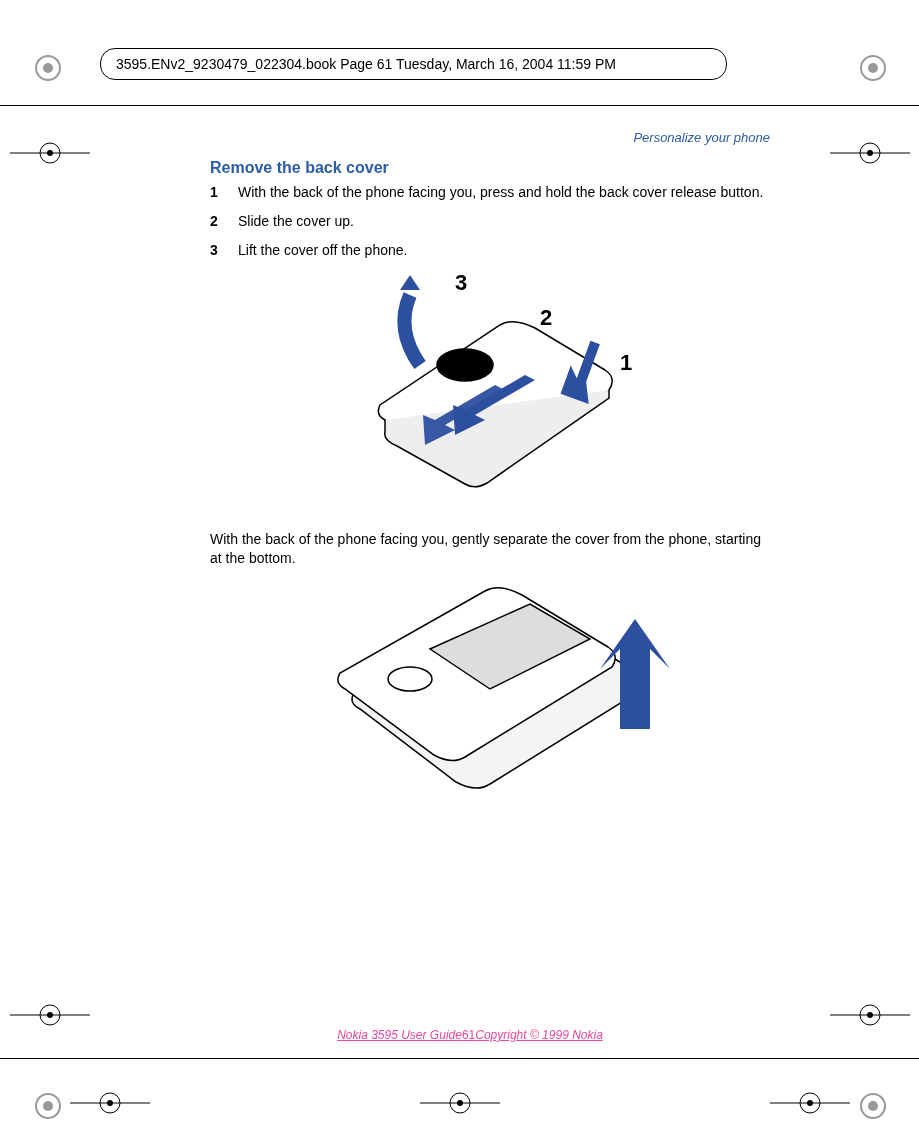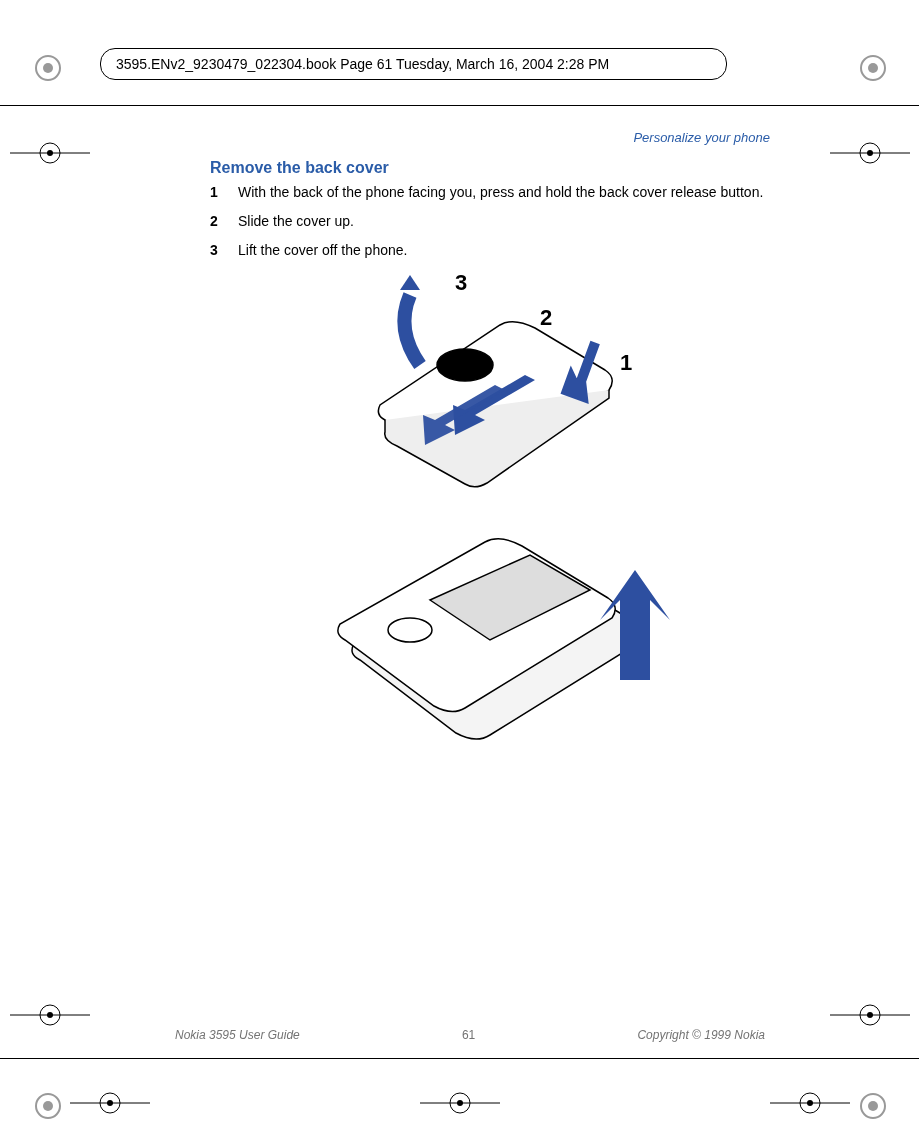--- a/index.html
+++ b/index.html
@@ -92,24 +92,25 @@
     display:flex;
     justify-content:center;
     margin: 6px 0 30px 0;
   }
   .footer {
     position: absolute;
     left: 175px;
     top: 1028px;
     width: 590px;
     display: flex;
-    justify-content: space-between;
+    justify-content: center;
     font-size: 12px;
-    color: #737373;
+    color: #ec4899;
     font-style: italic;
+    text-decoration: underline;
   }
   .footer .pg {
     font-style: normal;
   }
 </style>
 </head>
 <body>
 
 <div class="crop-mark" style="left:30px; top:50px;">
 <svg width="36" height="36">
@@ -180,21 +181,21 @@
 </div>
 <div class="crop-mark" style="left:770px; top:1088px;">
 <svg width="80" height="30">
       <line x1="0" y1="15" x2="80" y2="15" stroke="#000"></line>
       <circle cx="40" cy="15" r="10" fill="none" stroke="#000"></circle>
       <circle cx="40" cy="15" r="3" fill="#000"></circle>
     </svg>
 </div>
 
 <div class="crop-header-box">
-  <span>3595.ENv2_9230479_022304.book  Page 61  Tuesday, March 16, 2004  2:28 PM</span>
+  <span>3595.ENv2_9230479_022304.book  Page 61  Tuesday, March 16, 2004  11:59 PM</span>
 </div>
 
 <div class="top-line"></div>
 <div class="bottom-line"></div>
 
 <div class="content">
   <div class="section-header-right">Personalize your phone</div>
 
   <h2 class="section-title">Remove the back cover</h2>
 
@@ -233,20 +234,21 @@
         <path d="M 95 95 Q 70 60 85 25"></path>
       </g>
       <path d="M 75 20 L 95 20 L 85 5 Z" fill="#2d4fa0"></path>
 
       <text x="130" y="20" font-size="22" font-weight="bold" font-family="Arial"><tspan>3</tspan></text>
       <text x="215" y="55" font-size="22" font-weight="bold" font-family="Arial"><tspan>2</tspan></text>
       <text x="295" y="100" font-size="22" font-weight="bold" font-family="Arial"><tspan>1</tspan></text>
     </svg>
   </div>
 
+  <p class="body-text">With the back of the phone facing you, gently separate the cover from the phone, starting at the bottom.</p>
 
   <div class="illustration">
     <svg width="400" height="240" viewBox="0 0 400 240">
       <g stroke="#000" stroke-width="1.5" fill="#fff">
 
         <path d="M 70 130 Q 58 124 64 114 L 210 30 Q 225 22 248 34 L 345 92 Q 358 100 350 112 L 200 205 Q 186 214 166 203 Z" fill="#f4f4f4"></path>
 
         <path d="M 55 110 Q 44 104 50 94 L 195 12 Q 210 4 232 16 L 318 68 Q 330 76 322 88 L 175 178 Q 162 186 144 176 Z" fill="#fff"></path>
         <path d="M 140 70 L 240 25 L 300 60 L 200 110 Z" fill="#ddd"></path>
         <ellipse cx="120" cy="100" rx="22" ry="12" fill="#fff" stroke="#000"></ellipse>

